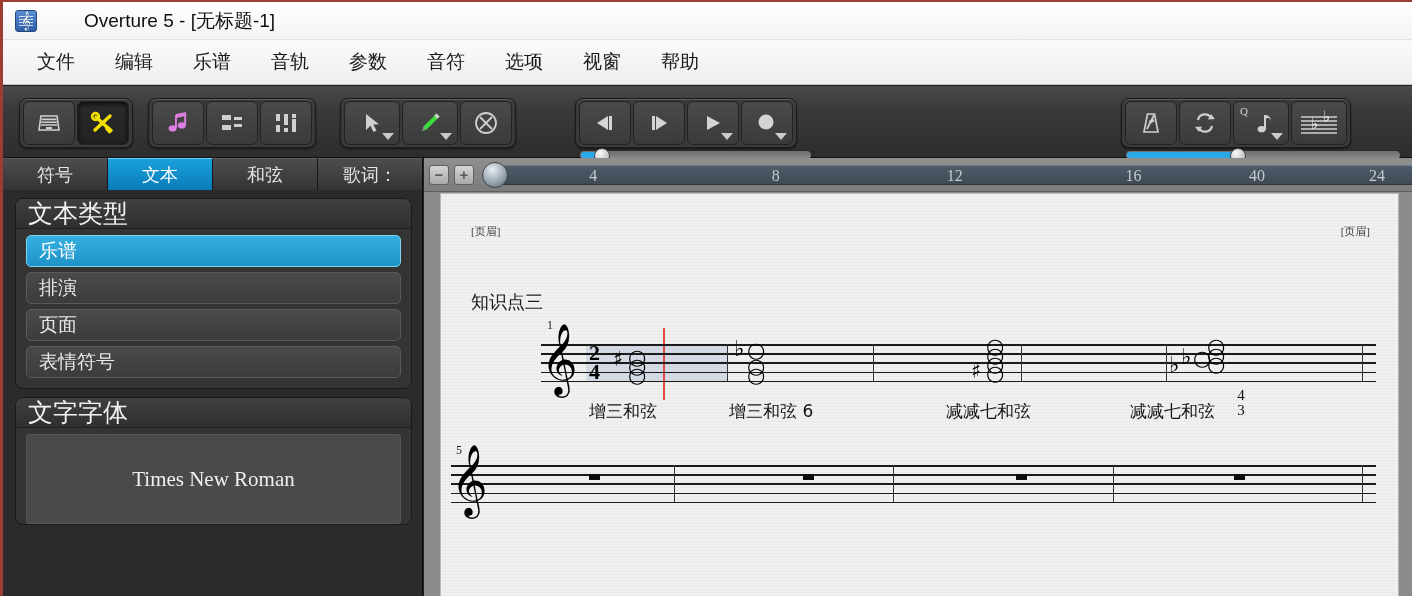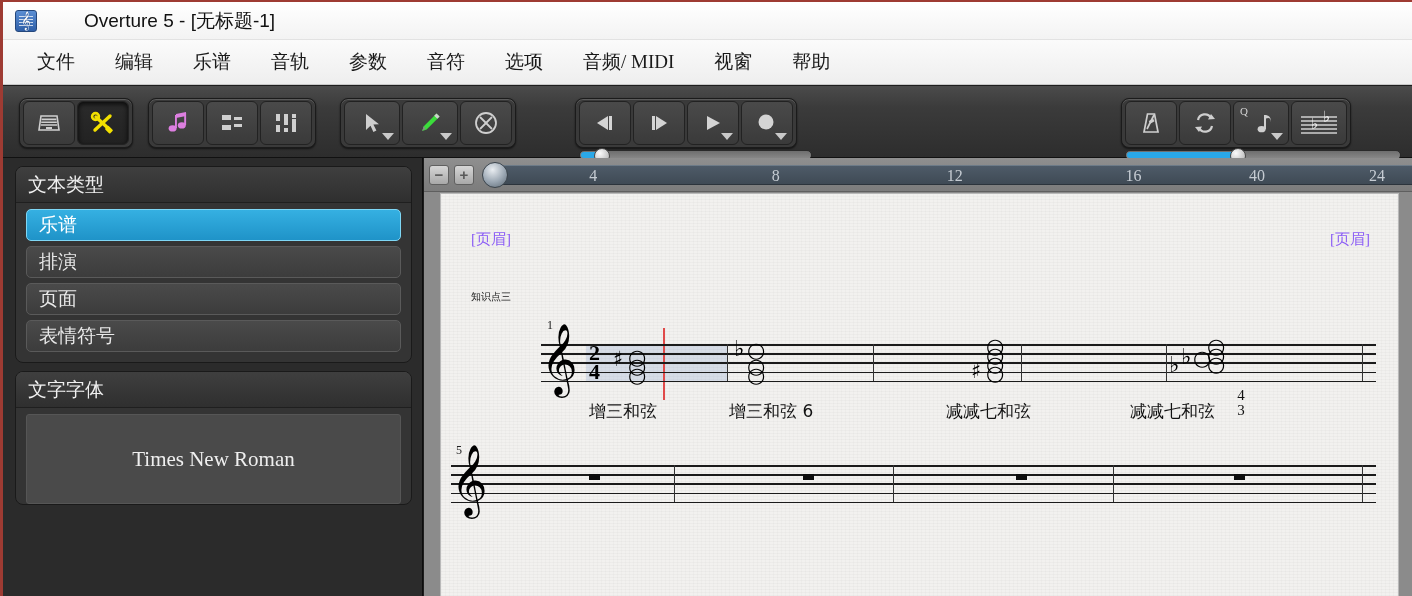--- a/index.html
+++ b/index.html
@@ -139,22 +139,22 @@
   .tab:last-child { border-right:none; }
 
   .group {
     margin:8px 10px 0 12px;
     border:1px solid #1a1a1a; border-radius:8px;
     background:#343434;
     box-shadow: inset 0 1px 0 #4f4f4f;
     overflow:hidden;
   }
   .group-title {
-    height:36px; display:flex; align-items:center; padding-left:12px;
-    font-size:19px; color:#f0f0f0;
+    height:30px; display:flex; align-items:center; padding-left:12px;
+    font-size:25px; color:#f0f0f0;
     background: linear-gradient(#3f3f3f, #2f2f2f);
     border-bottom:1px solid #1f1f1f;
     font-family:Liberation Sans, sans-serif;
   }
   .group-body { padding:6px 10px 10px 10px; }
   .listbtn {
     height:32px; margin-bottom:5px;
     border:1px solid #5a5a5a; border-radius:5px;
     background: linear-gradient(#4a4a4a, #3c3c3c);
     display:flex; align-items:center; padding-left:12px;
@@ -214,29 +214,29 @@
     background:#f2f1ef;
     box-shadow: 0 0 0 1px #b9b9b9;
     overflow:hidden;
   }
   .page::before {
     content:""; position:absolute; inset:0; pointer-events:none;
     background-image:
       repeating-linear-gradient(0deg, rgba(0,0,0,.022) 0 1px, transparent 1px 3px),
       repeating-linear-gradient(90deg, rgba(0,0,0,.018) 0 1px, transparent 1px 4px);
   }
-  .hdr-l, .hdr-r { position:absolute; top:36px; font-size:15px; color:#8b5cf6;
+  .hdr-l, .hdr-r { position:absolute; top:30px; font-size:11px; color:#404040;
     font-family:"Liberation Serif", serif; }
   .hdr-l { left:30px; } .hdr-r { right:28px; }
   .score-title {
     position:absolute; top:18px; left:0; right:0; text-align:center;
     font-size:31px; color:#111;
     font-family:"DejaVu Sans", sans-serif; font-weight:600; letter-spacing:1px;
   }
-  .sub-l { position:absolute; left:30px; top:96px; font-size:10px; color:#1a1a1a;
+  .sub-l { position:absolute; left:30px; top:96px; font-size:18px; color:#1a1a1a;
     font-family:"Liberation Serif", serif;text-align:center; }
   .sub-r { position:absolute; right:24px; top:84px; font-size:27px; color:#111;
     font-family:"Liberation Serif", serif; }
 
   .systemwrap { position:absolute; left:0; right:0; }
   .measnum { position:absolute; font-size:12px; color:#222; font-family:"Liberation Serif", serif; }
   .staff { position:absolute; }
   .staff .line { position:absolute; left:0; right:0; height:1.6px; background:#1b1b1b; }
   .barline { position:absolute; width:1.4px; background:#333; }
   .chordlabel { position:absolute; font-size:17px; color:#111;
@@ -261,21 +261,20 @@
   </div>
 
   <div class="menubar">
     <div class="menu-item">文件</div>
     <div class="menu-item">编辑</div>
     <div class="menu-item">乐谱</div>
     <div class="menu-item">音轨</div>
     <div class="menu-item">参数</div>
     <div class="menu-item">音符</div>
     <div class="menu-item">选项</div>
-    <div class="menu-item">音频/ MIDI</div>
     <div class="menu-item">视窗</div>
     <div class="menu-item">帮助</div>
   </div>
 
   <div class="toolbar">
 
     <div class="tgroup" style="left:16px;">
       <div class="tbtn">
         <svg width="26" height="26" viewBox="0 0 26 26">
           <g fill="none" stroke="#cfcfcf" stroke-width="1.6">
@@ -461,20 +460,26 @@
         </svg>
       </div>
     </div>
     <div class="tslider" style="left:1122px; top:64px; width:276px;">
       <div class="fill" style="width:110px;"></div>
       <div class="knob" style="left:104px;"></div>
     </div>
   </div>
 
   <div class="leftpanel">
+    <div class="tabs">
+      <div class="tab">符号</div>
+      <div class="tab sel">文本</div>
+      <div class="tab">和弦</div>
+      <div class="tab">歌词：</div>
+    </div>
 
     <div class="group">
       <div class="group-title">文本类型</div>
       <div class="group-body">
         <div class="listbtn sel">乐谱</div>
         <div class="listbtn">排演</div>
         <div class="listbtn">页面</div>
         <div class="listbtn">表情符号</div>
       </div>
     </div>

